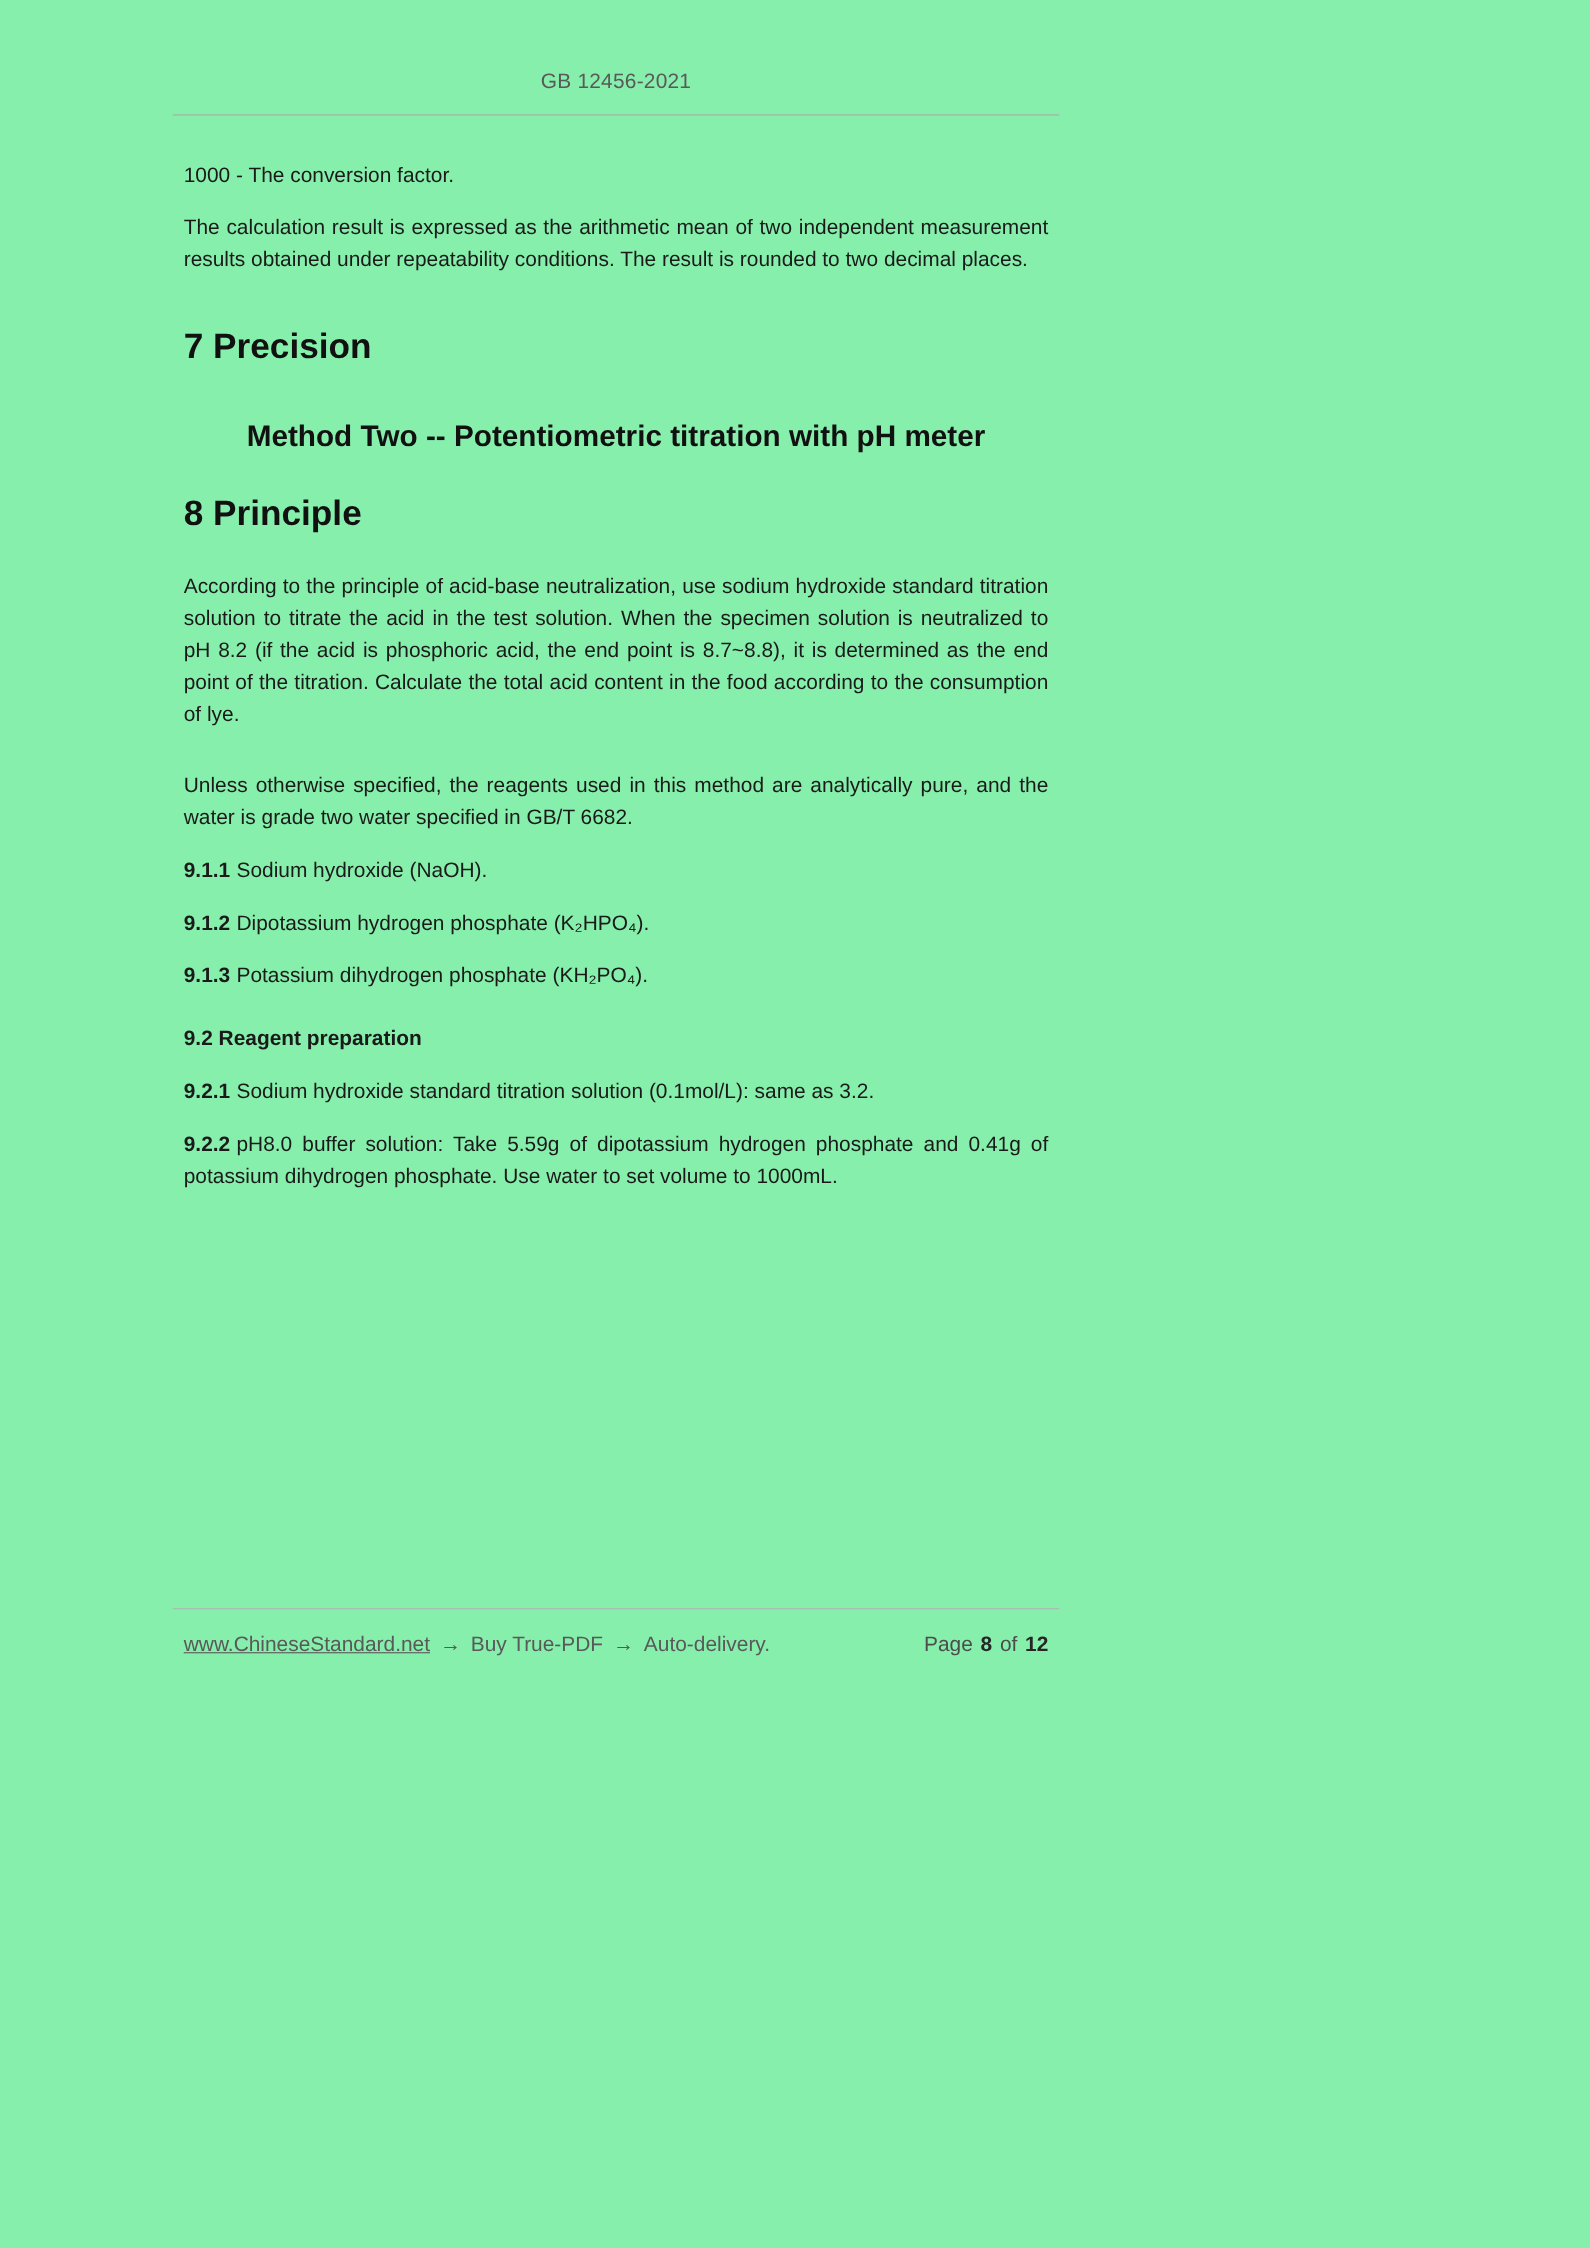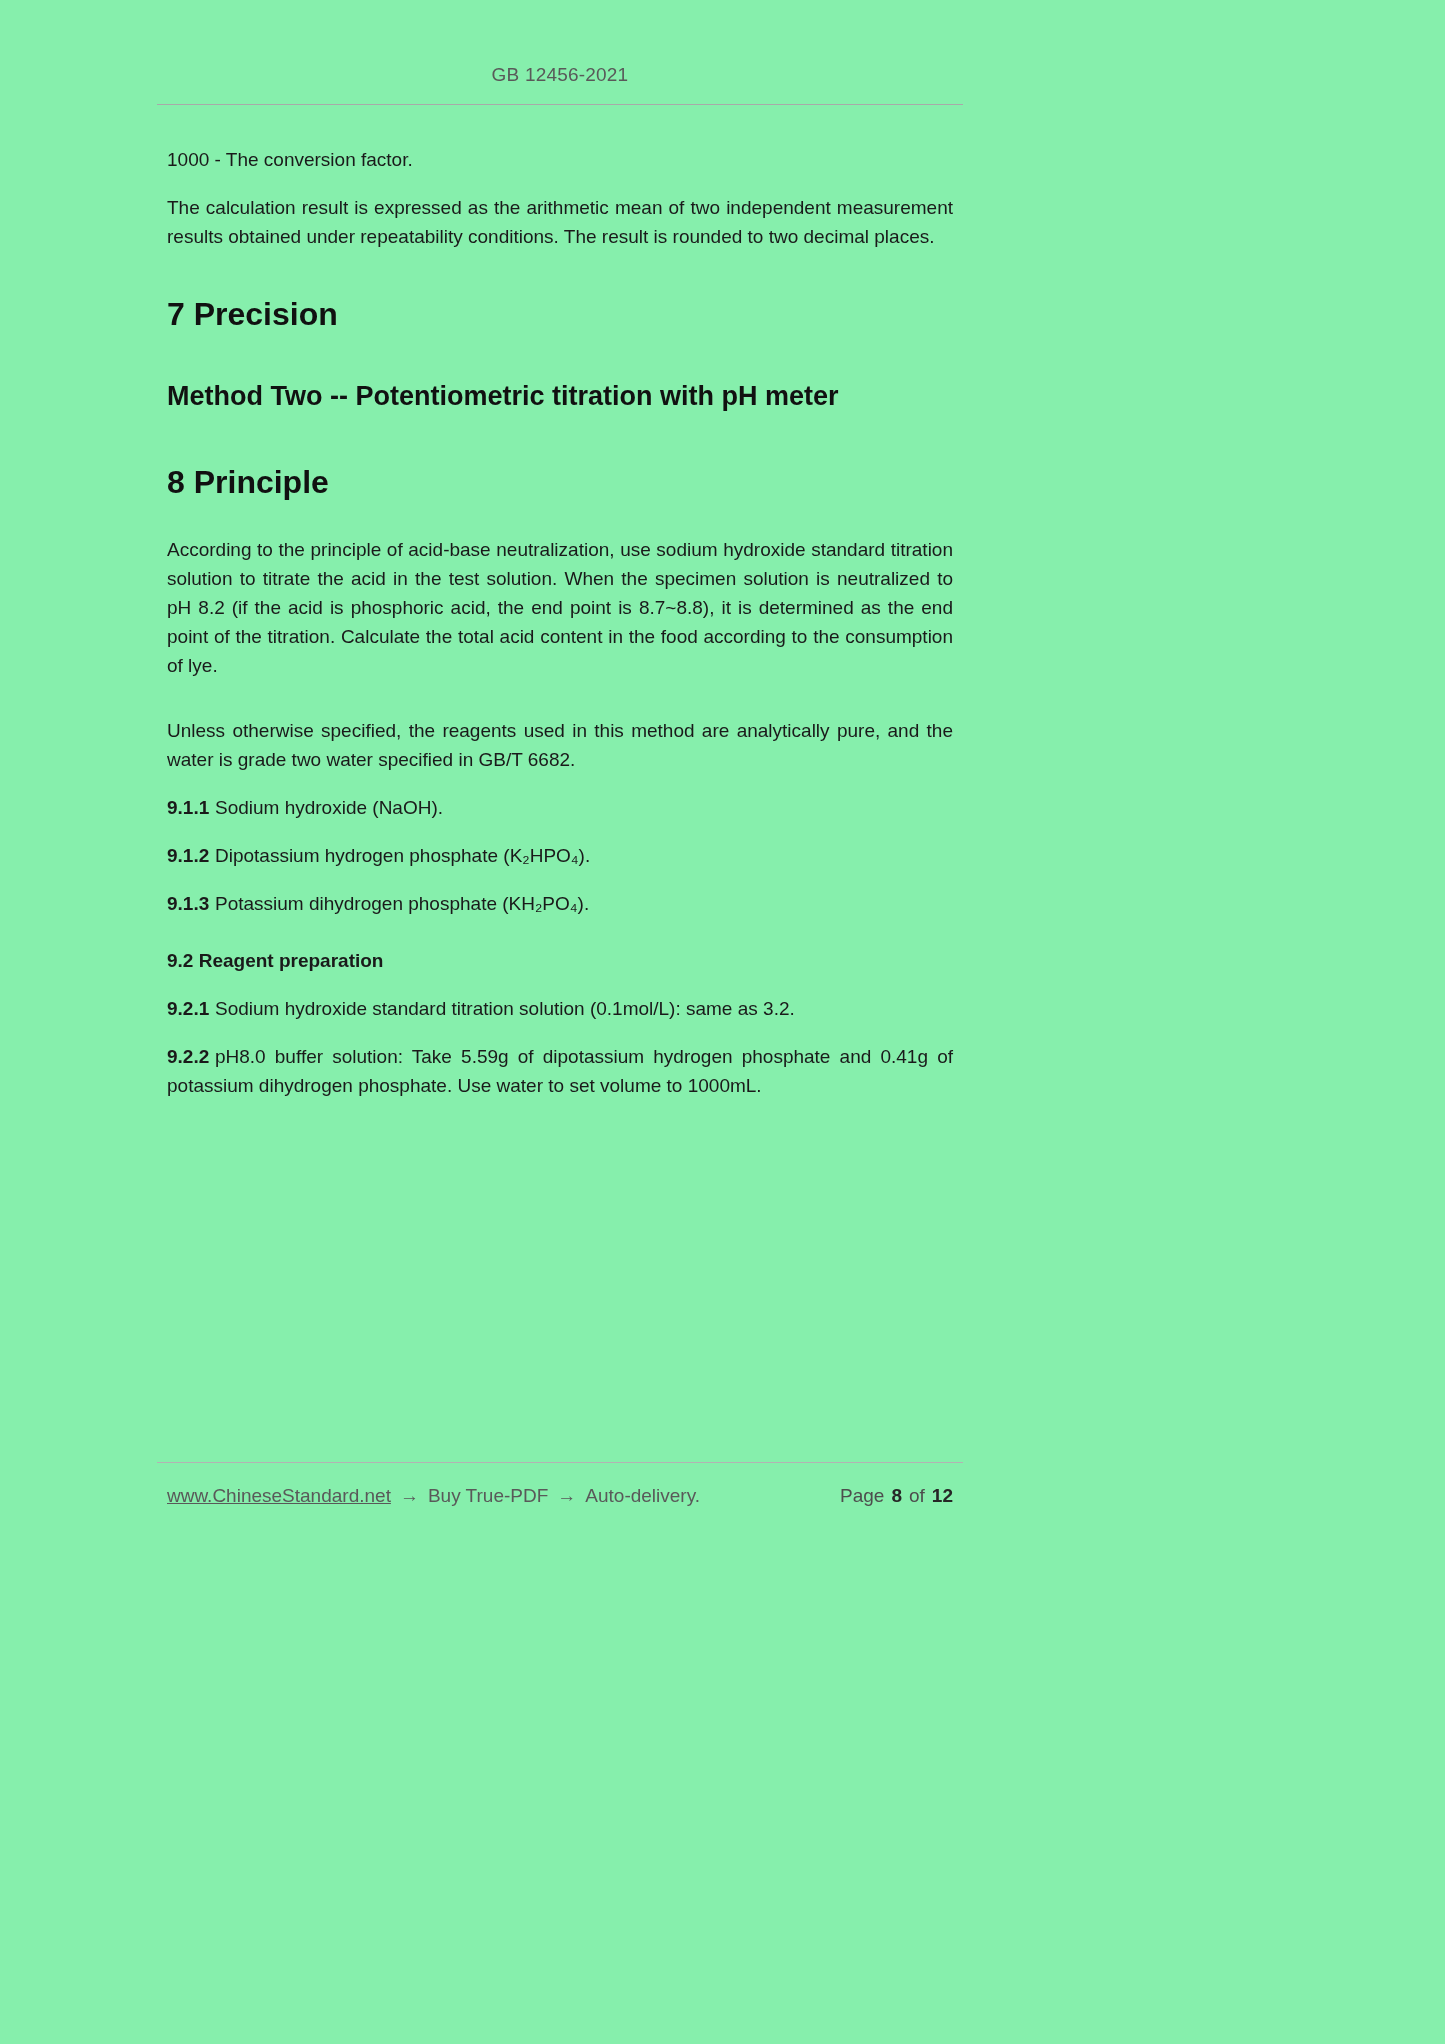--- a/index.html
+++ b/index.html
@@ -44,30 +44,30 @@
   p.first-para { margin-top: 40px; }
 
   h2.section-heading {
     font-size: 32px;
     line-height: 34px;
     font-weight: 700;
     color: #111111;
     margin: 46px 10px 0 10px;
   }
   h2.mt-sec7 { margin-top: 46px; }
-  h2.mt-sec8 { margin-top: 52px; }
+  h2.mt-sec8 { margin-top: 36px; }
   h2.mt-sec9 { margin-top: 44px; }
   p.mt-after-head { margin-top: 34px; }
   p.mt-after-head-lg { margin-top: 36px; }
 
   h1.method-heading {
     font-size: 27px;
     line-height: 34px;
     font-weight: 700;
-    text-align: left;
+    text-align: center;
     color: #111111;
     margin: 48px 10px 0 10px;
   }
 
   h3.sub-heading {
     font-size: 19px;
     line-height: 29px;
     font-weight: 700;
     color: #1a1a1a;
     margin: 28px 10px 0 10px;

